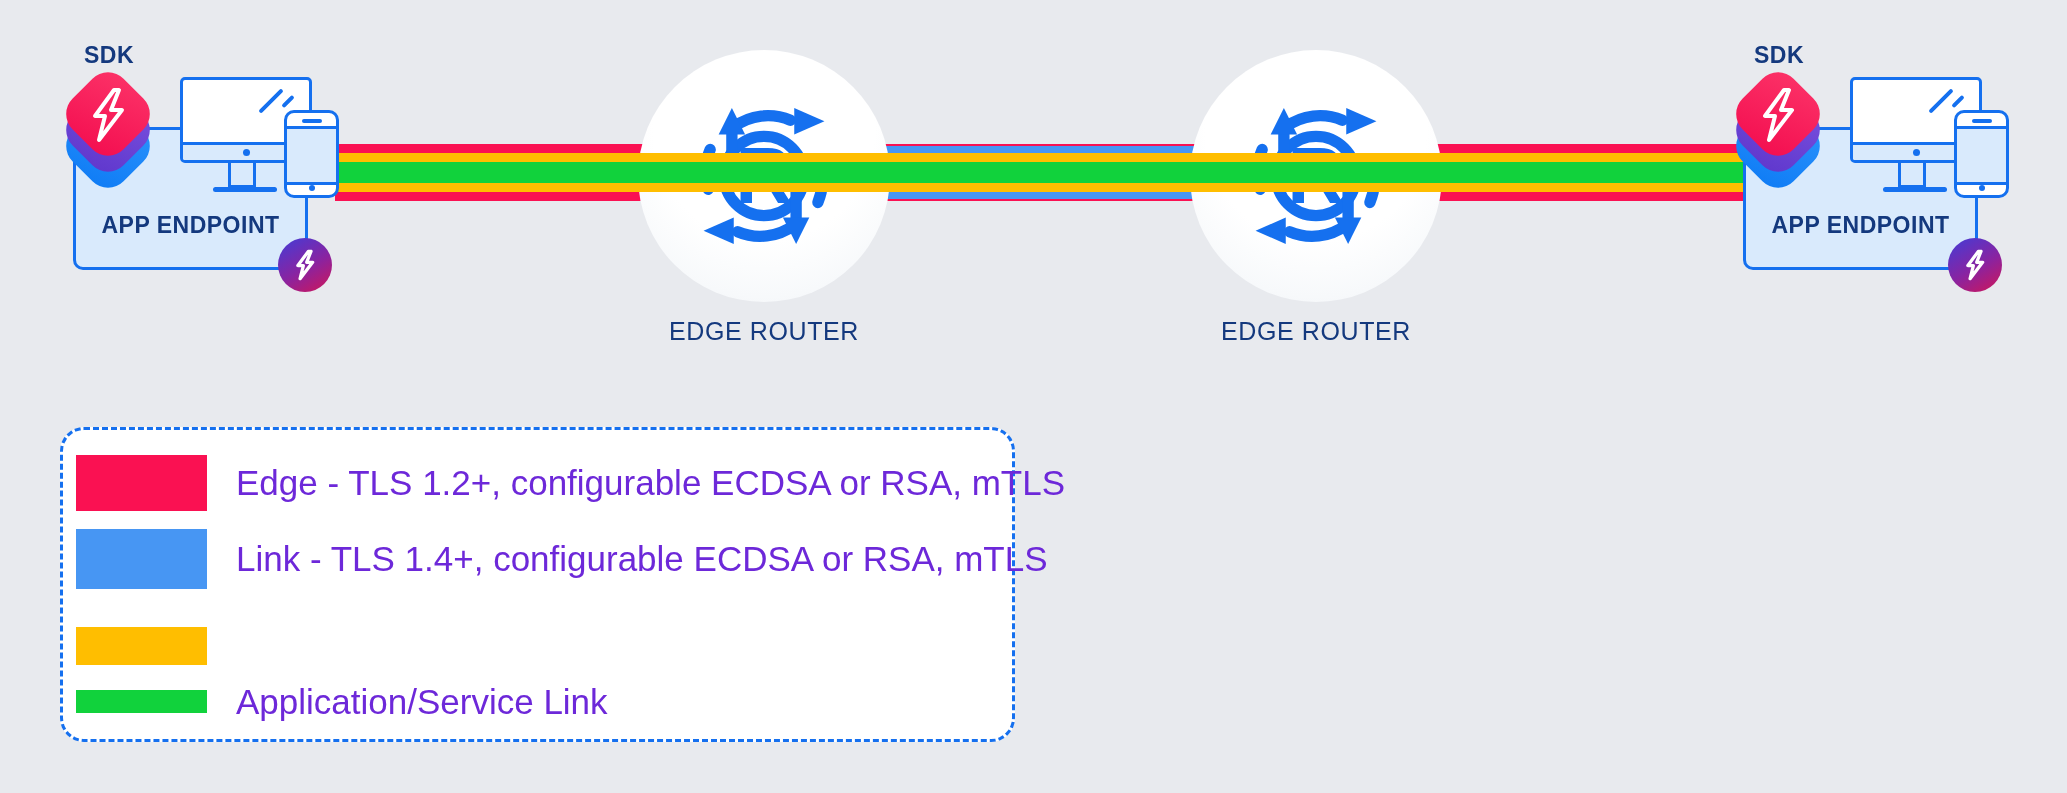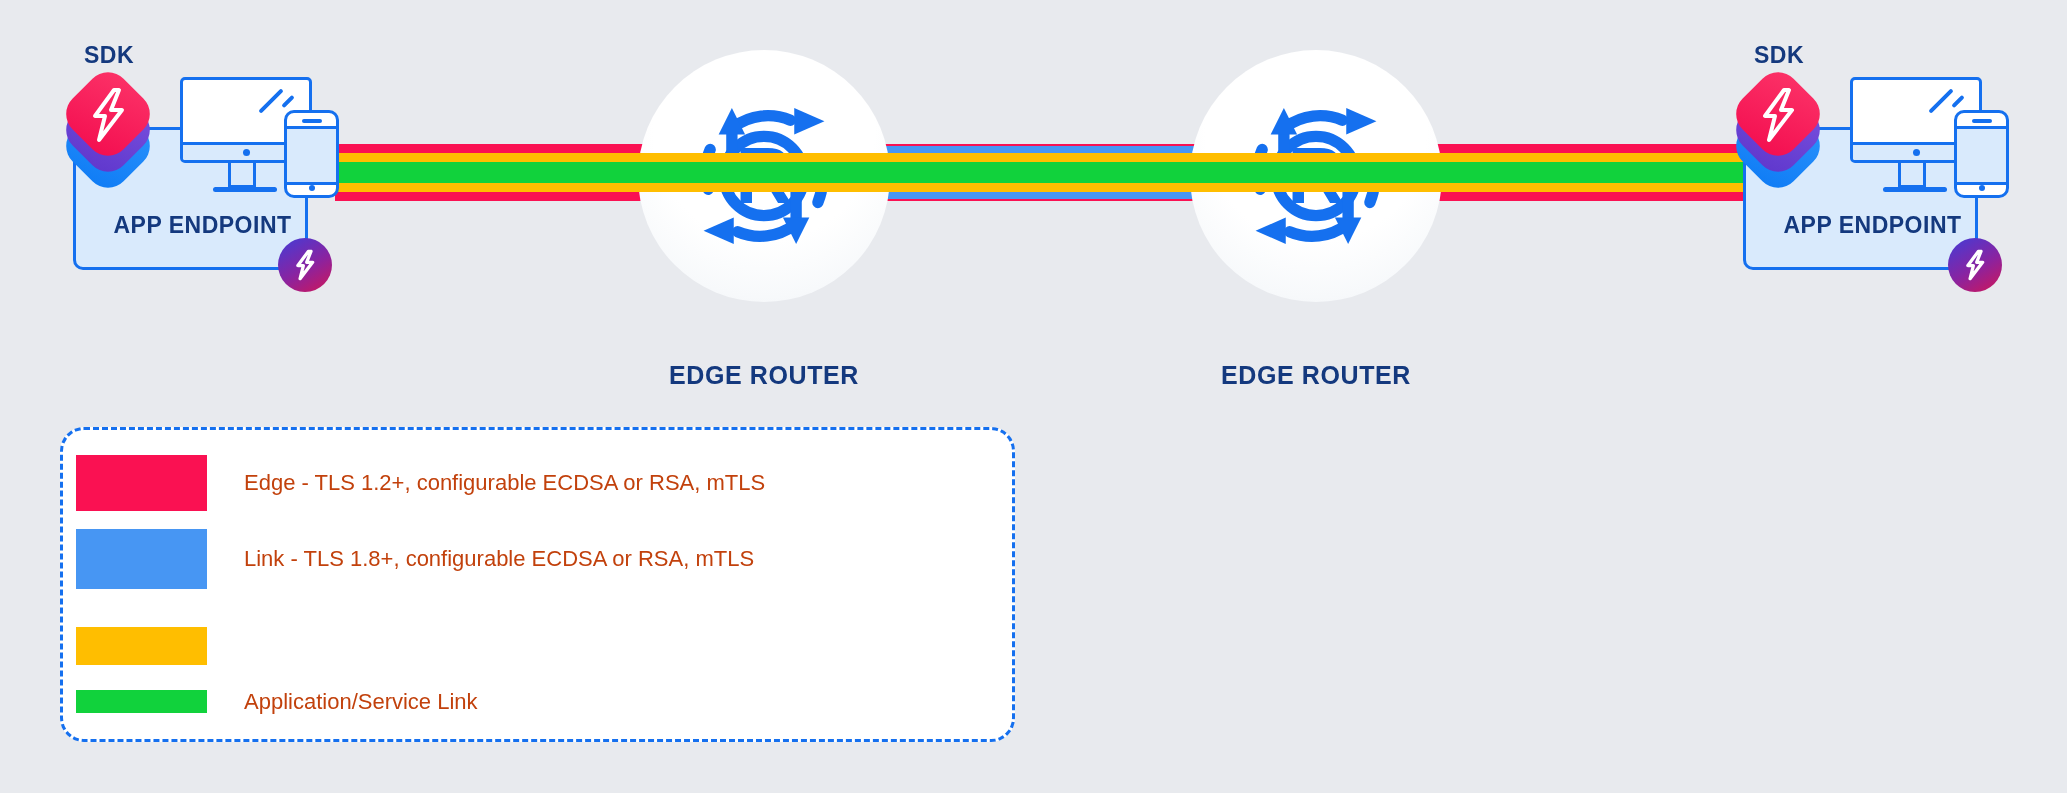--- a/index.html
+++ b/index.html
@@ -26,36 +26,36 @@
     background:radial-gradient(circle at 50% 32%,#ffffff 52%,#f7f9fb 78%,#eef1f5 100%);
     z-index:3;
   }
   .router-circle.left{left:638px;}
   .router-circle.right{left:1190px;}
   .router-icon{position:absolute;top:91px;width:170px;height:170px;z-index:4;}
   .router-icon.left{left:679px;}
   .router-icon.right{left:1231px;}
   .router-label{
     position:absolute;top:317px;width:400px;text-align:center;z-index:7;
-    color:var(--navy);font-size:25px;font-weight:700;letter-spacing:0.6px;margin-top:44px;
+    color:var(--navy);font-size:25px;font-weight:400;letter-spacing:0.6px;
   }
   .router-label.left{left:564px;}
   .router-label.right{left:1116px;}
   
   .endpoint-group{position:absolute;top:0;width:400px;height:310px;z-index:10;}
   .endpoint-group.left{left:0;}
   .endpoint-group.right{left:1670px;}
   .ep-box{
     position:absolute;left:73px;top:127px;width:235px;height:143px;
     background:var(--lightblue);border:3px solid var(--blue);border-radius:10px;
     box-sizing:border-box;
   }
   .ep-title{
     position:absolute;left:73px;top:212px;width:235px;text-align:center;
-    color:var(--navy);font-size:23px;font-weight:700;letter-spacing:0.5px;padding-left:12px;
+    color:var(--navy);font-size:23px;font-weight:700;letter-spacing:0.5px;
   }
   .sdk-label{
     position:absolute;left:84px;top:42px;color:var(--navy);
     font-size:23px;font-weight:700;letter-spacing:0.5px;
   }
   
   .monitor{
     position:absolute;left:180px;top:77px;width:132px;height:86px;
     background:#ffffff;border:3px solid var(--blue);border-radius:5px;
     box-sizing:border-box;overflow:hidden;
@@ -105,22 +105,22 @@
   }
   .badge svg{position:absolute;left:15px;top:11px;}
   
   .legend-box{
     position:absolute;left:60px;top:427px;width:955px;height:315px;
     background:#ffffff;border:3px dashed var(--blue);border-radius:24px;
     box-sizing:border-box;z-index:8;
   }
   .legend-swatch{position:absolute;left:76px;width:131px;z-index:9;}
   .legend-label{
-    position:absolute;left:244px;z-index:9;color:#c2410c;
-    font-size:22px;font-weight:500;white-space:nowrap;
+    position:absolute;left:236px;z-index:9;color:#6d28d9;
+    font-size:35px;font-weight:500;white-space:nowrap;
   }
   .sw1{top:455px;height:56px;}  .lb1{top:455px;line-height:56px;}
   .sw2{top:529px;height:60px;}  .lb2{top:529px;line-height:60px;}
   .sw3{top:627px;height:38px;}  .lb3{top:627px;line-height:38px;}
   .sw4{top:690px;height:23px;}  .lb4{top:690px;line-height:23px;}
   
   .ricon{stroke:var(--blue);stroke-width:12;fill:none;stroke-linecap:round;}
   .rhead{fill:var(--blue);stroke:none;}
   .rletter{fill:var(--blue);font-family:"Liberation Sans",sans-serif;font-weight:700;font-size:84px;}
   .boltpath{fill:none;stroke:#ffffff;stroke-linejoin:round;}
@@ -234,20 +234,20 @@
       </svg>
     </div>
   </div>
 
   <div class="legend-box"></div>
 
   <div class="legend-swatch sw1" style="background: rgb(250, 17, 82);"></div>
   <div class="legend-label  lb1">Edge - TLS 1.2+, configurable ECDSA or RSA, mTLS</div>
 
   <div class="legend-swatch sw2" style="background: rgb(71, 150, 243);"></div>
-  <div class="legend-label  lb2">Link - TLS 1.8+, configurable ECDSA or RSA, mTLS</div>
+  <div class="legend-label  lb2">Link - TLS 1.4+, configurable ECDSA or RSA, mTLS</div>
 
   <div class="legend-swatch sw3" style="background: rgb(255, 190, 0);"></div>
 
   <div class="legend-swatch sw4" style="background: rgb(17, 210, 60);"></div>
   <div class="legend-label  lb4">Application/Service Link</div>
 
 </div>
 
 </body></html>

